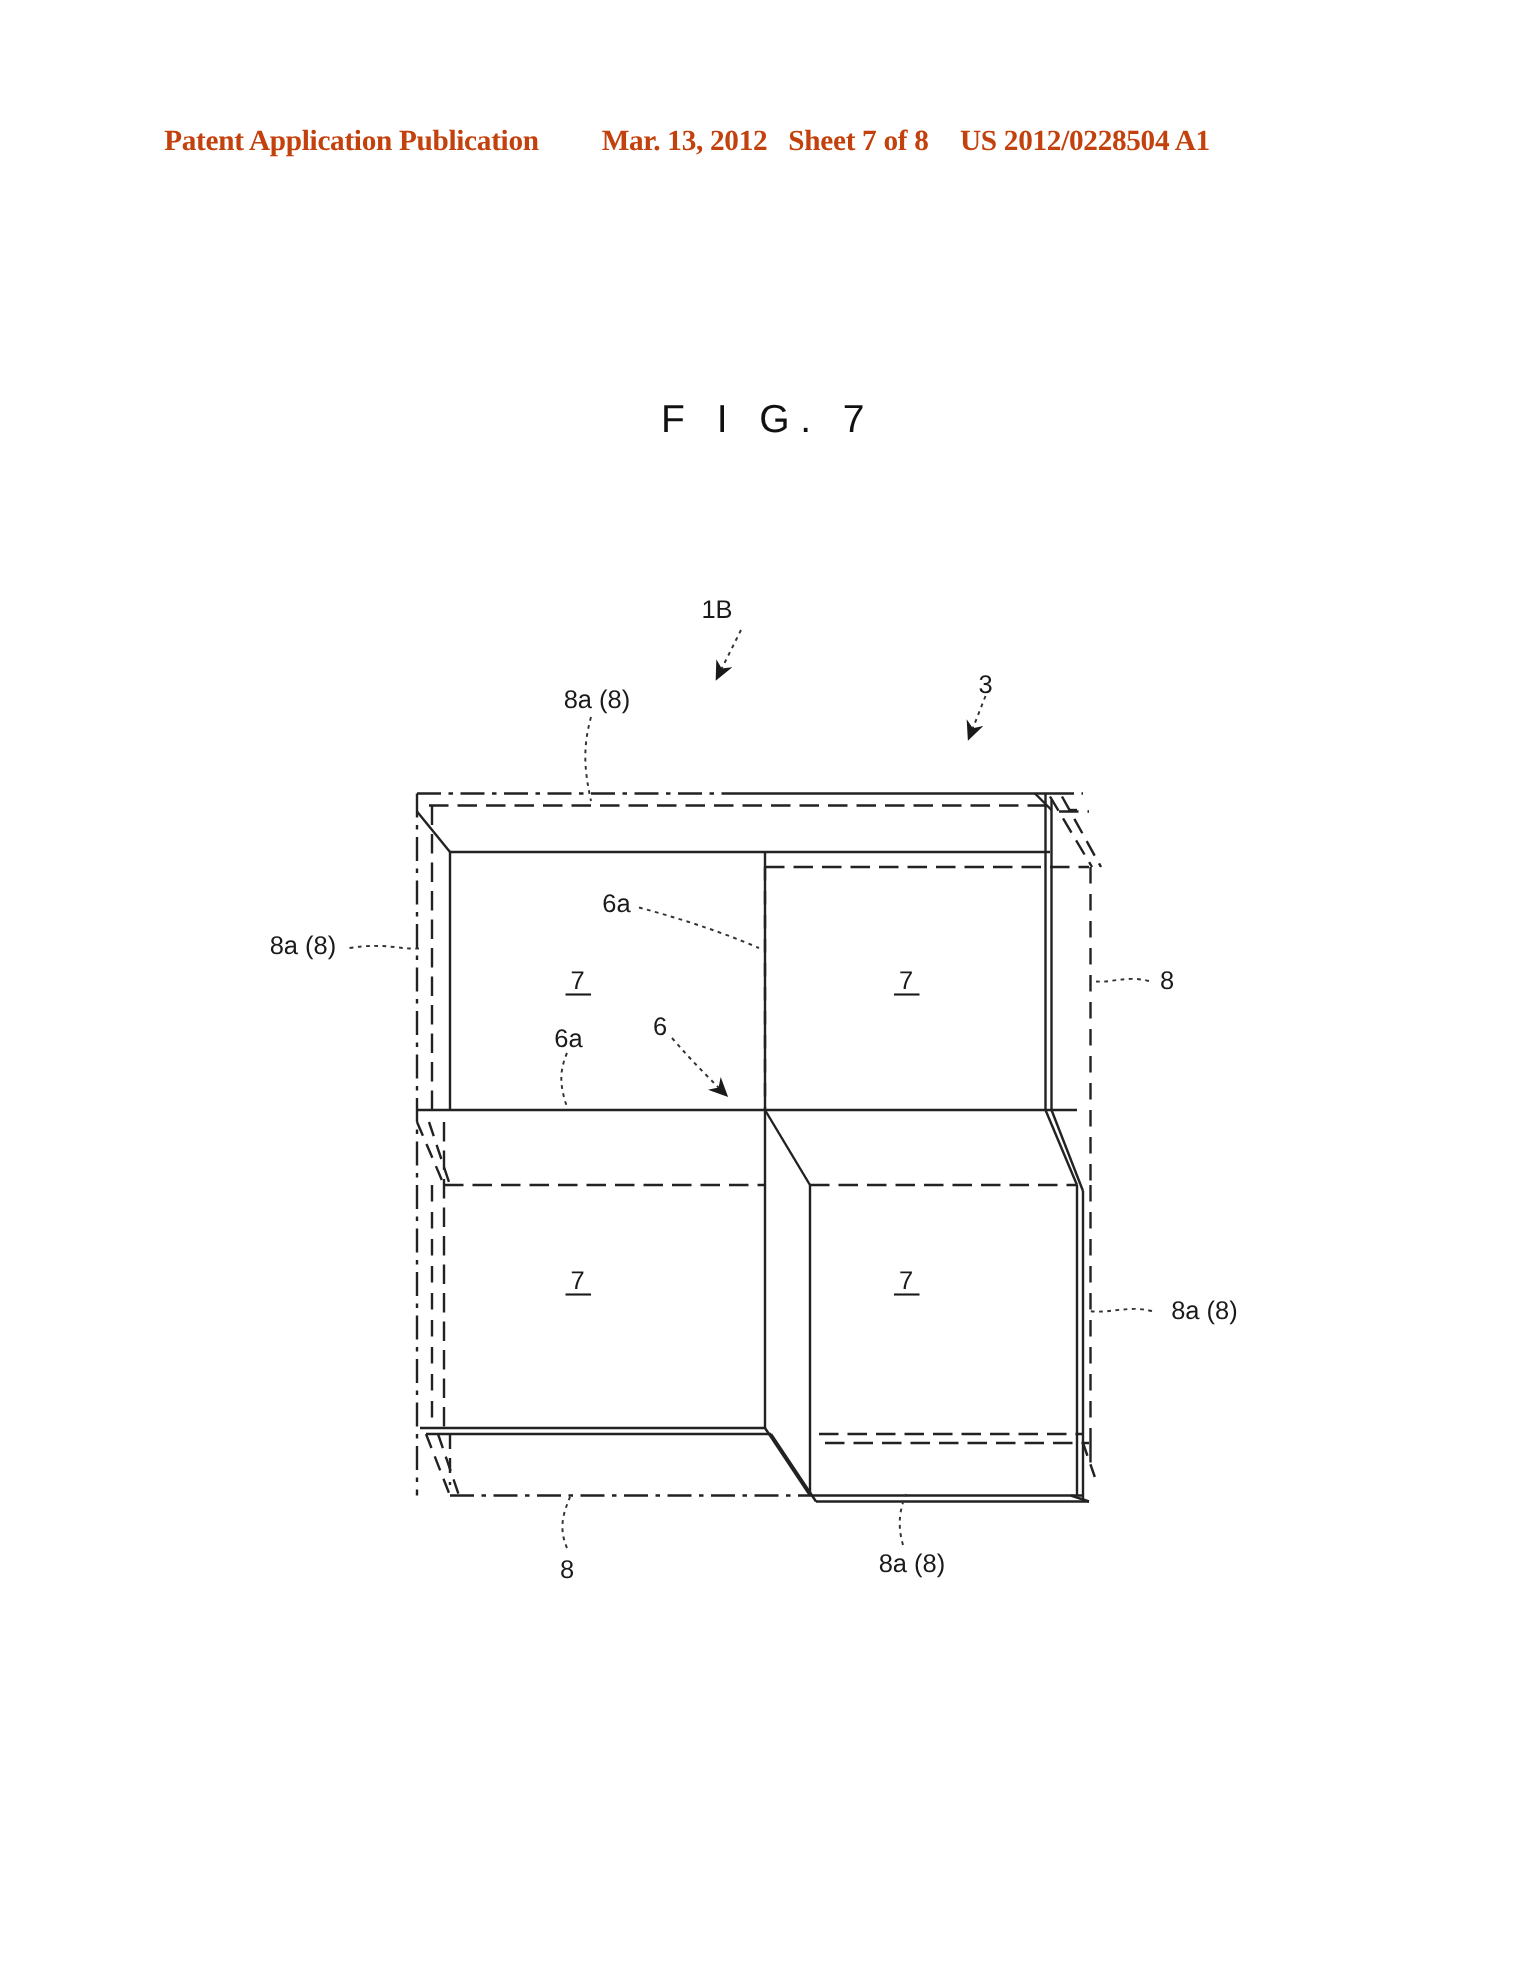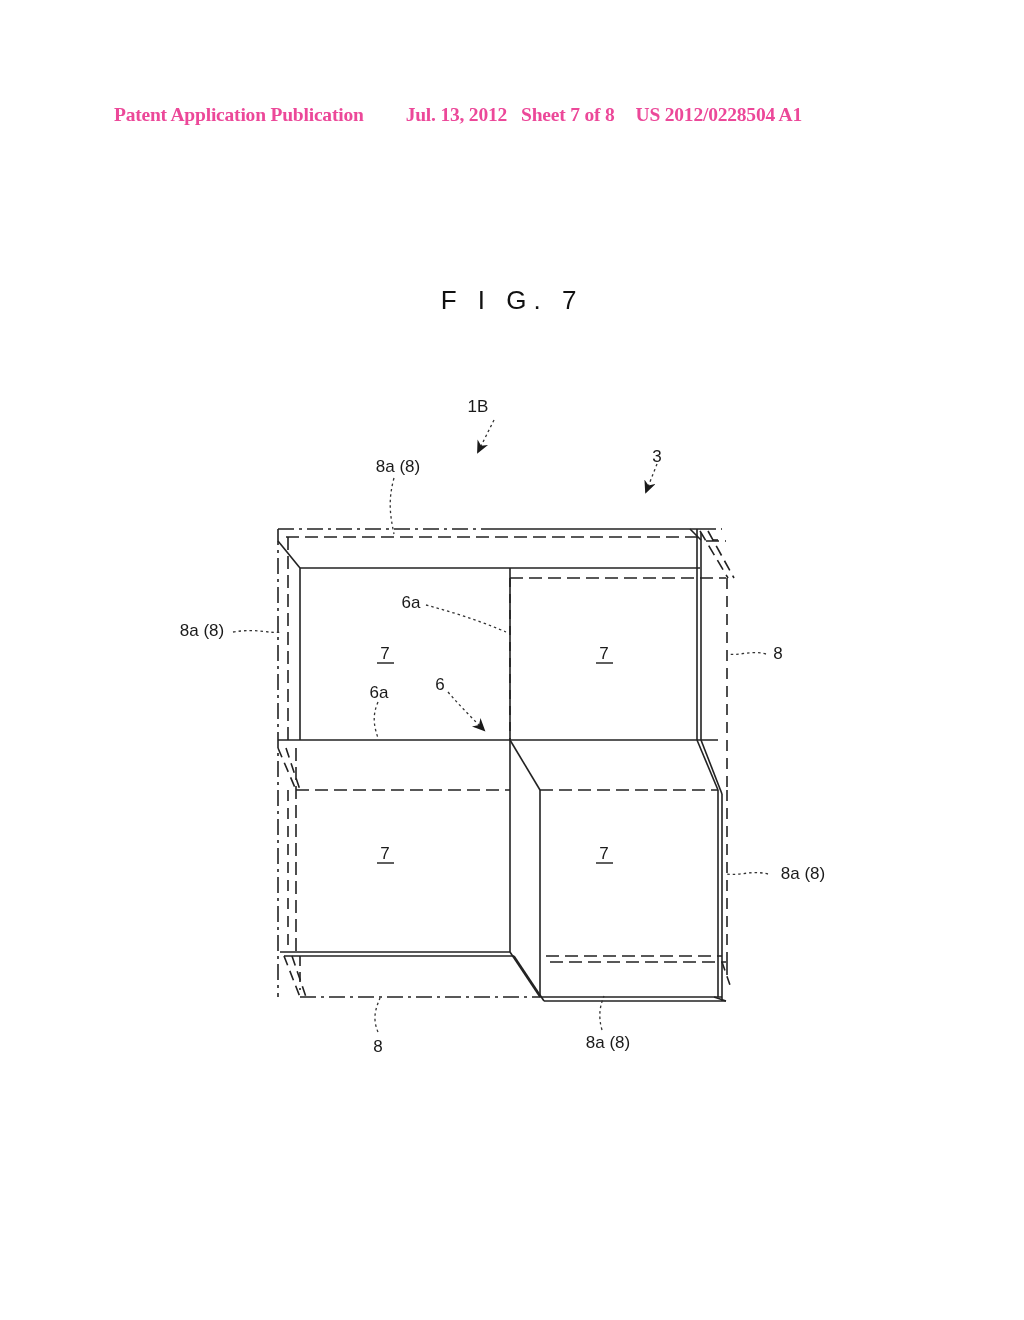--- a/index.html
+++ b/index.html
@@ -25,33 +25,33 @@
     position: absolute;
     left: 0;
     top: 84px;
     width: 916px;
     display: flex;
     justify-content: center;
     align-items: baseline;
     font-family: "Liberation Serif", serif;
     font-weight: bold;
     font-size: 19.5px;
-    color: #ec4899;
+    color: #c2410c;
     letter-spacing: -0.2px;
     white-space: nowrap;
   }
   .header .h-pub { }
   .header .h-date { margin-left: 42px; }
-  .header .h-sheet { margin-left: 14px; margin-top: 20px; }
+  .header .h-sheet { margin-left: 14px; }
   .header .h-num { margin-left: 21px; }
 
   .fig-title {
     position: absolute;
     left: 0;
-    top: 285px;
+    top: 264px;
     width: 1024px;
     text-align: center;
     font-family: "Liberation Sans", sans-serif;
     font-size: 26px;
     letter-spacing: 7px;
     color: #111111;
   }
 
   #drawing {
     position: absolute;
@@ -72,21 +72,21 @@
     fill: #1a1a1a;
   }
 </style>
 </head>
 <body>
 
 <div id="page">
 
   <div class="header">
     <span class="h-pub">Patent Application Publication</span>
-    <span class="h-date">Jul. 13, 2012</span>
+    <span class="h-date">Mar. 13, 2012</span>
     <span class="h-sheet">Sheet 7 of 8</span>
     <span class="h-num">US 2012/0228504 A1</span>
   </div>
 
   <div class="fig-title">F I G.  7</div>
 
   <svg id="drawing" viewBox="0 0 1024 1320">
     <defs>
       <marker id="arrowSolid" markerWidth="14" markerHeight="14" refX="11" refY="6" orient="auto" markerUnits="userSpaceOnUse">
         <path d="M0,0 L13,6 L0,12 L4,6 Z" fill="#1a1a1a"></path>

